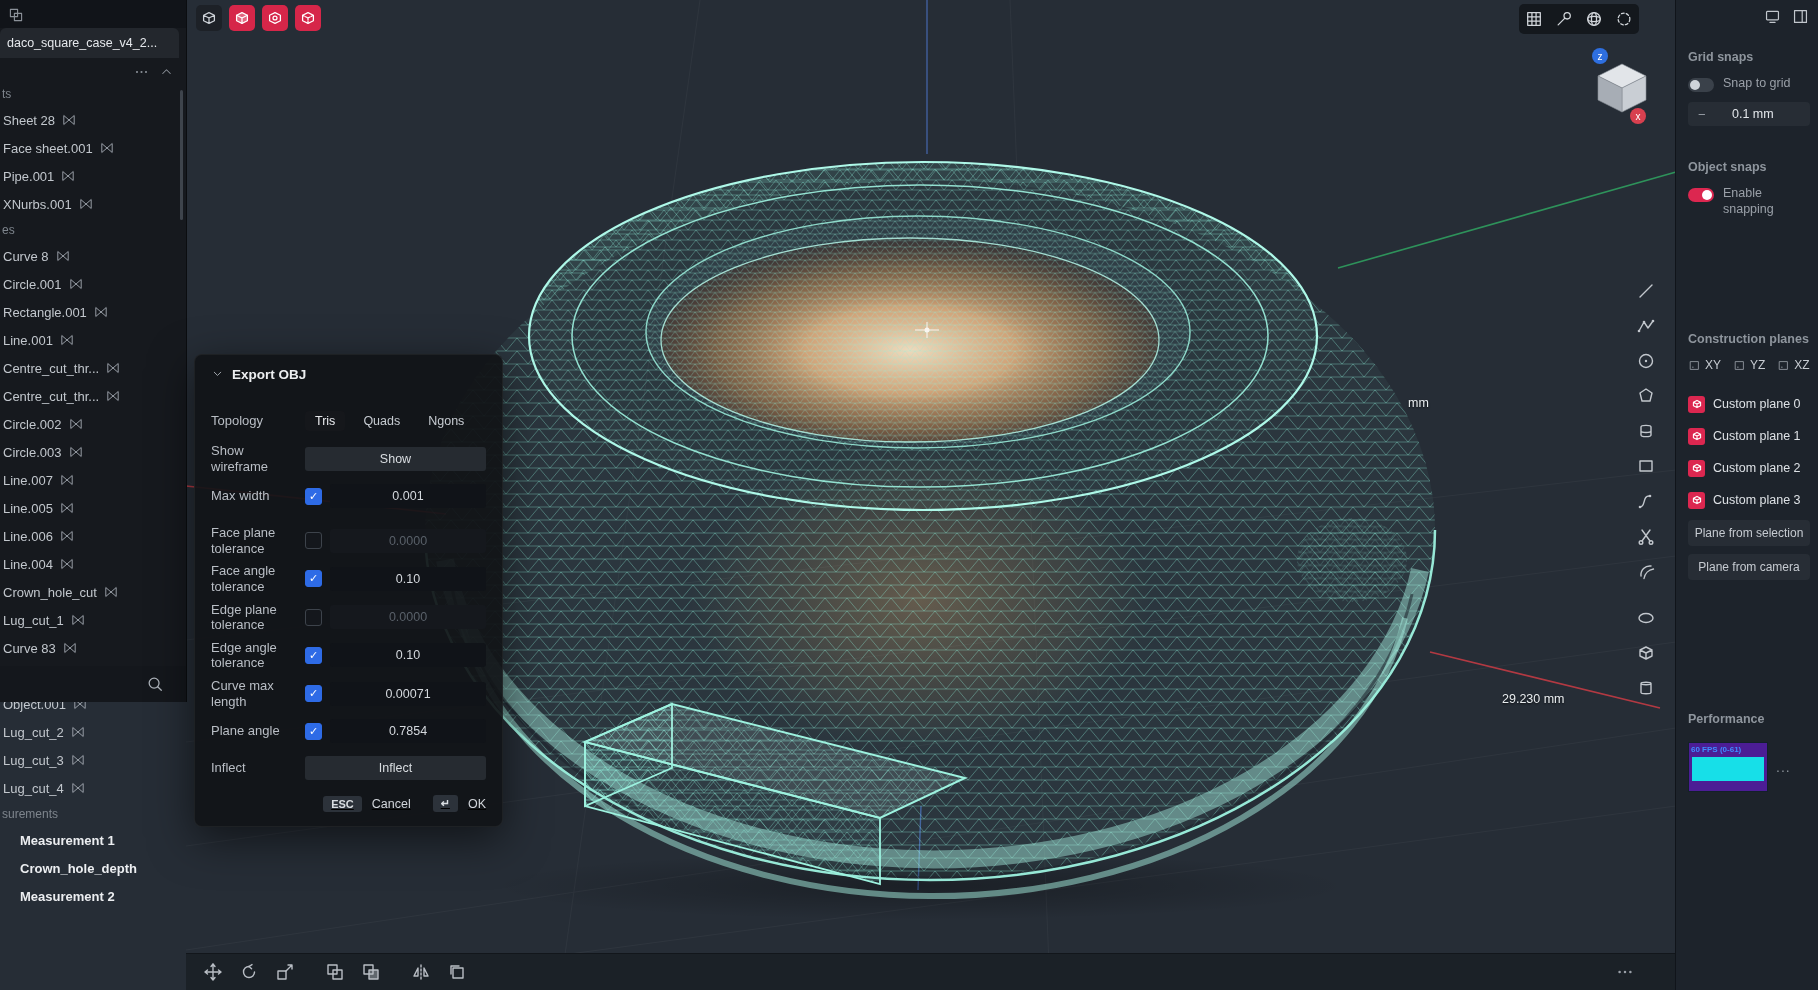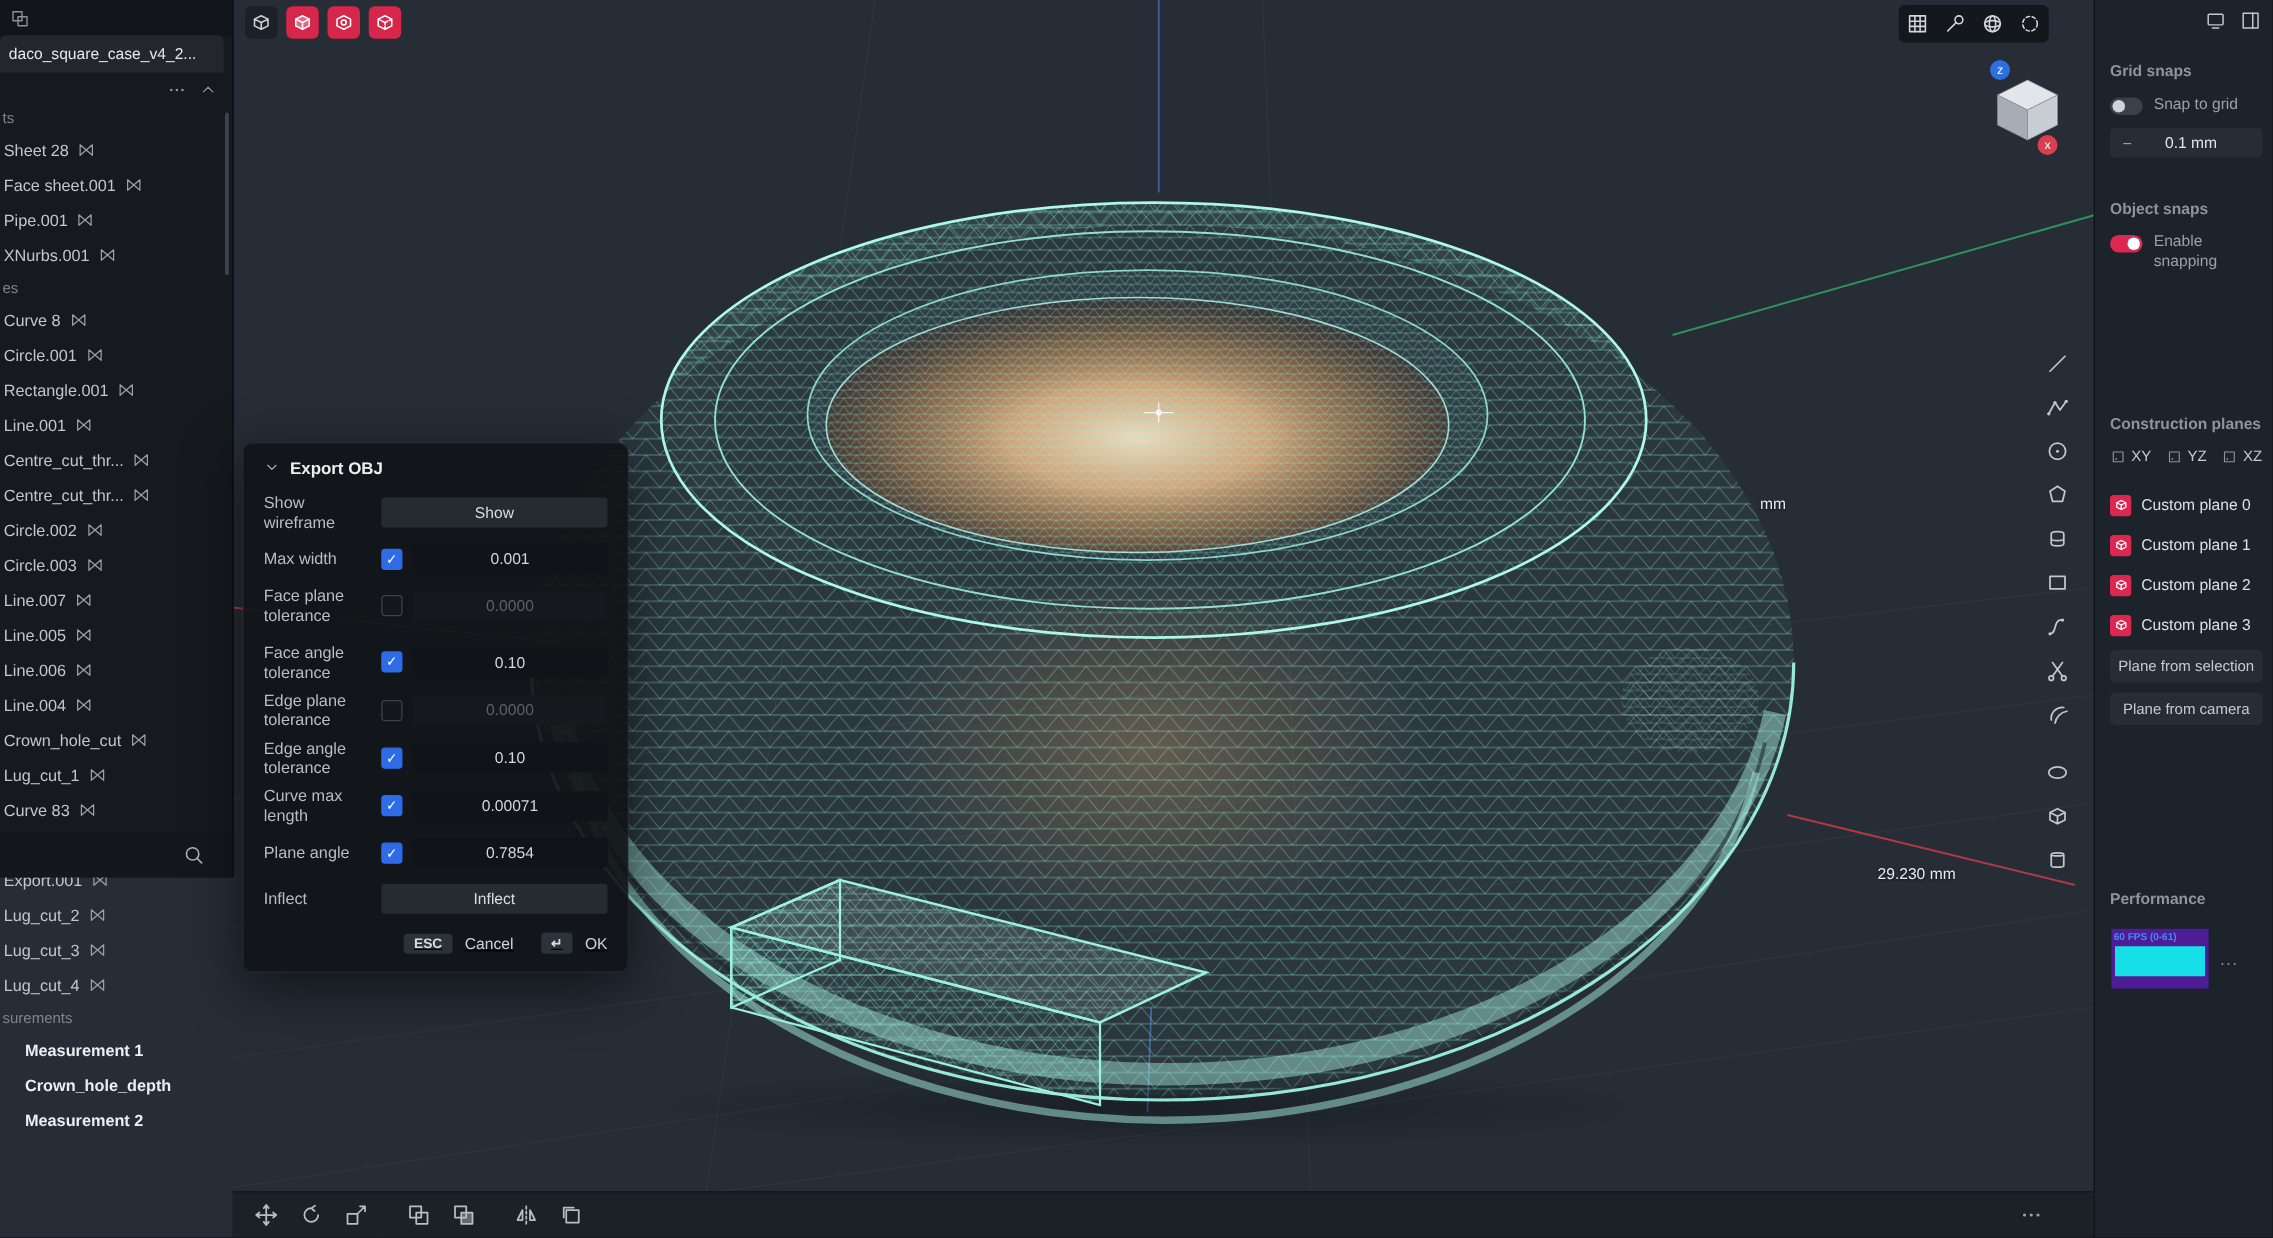--- a/index.html
+++ b/index.html
@@ -46,21 +46,21 @@
   .bt-more{position:absolute;right:42px;top:9px;color:#9aa0a8;}
 
   .navcube{position:absolute;left:1590px;top:46px;width:70px;height:78px;z-index:10;}
 
   .meas{position:absolute;color:#e8ecef;font-size:12.5px;text-shadow:0 1px 2px rgba(0,0,0,.7);z-index:5;}
   .meas-1{left:1462px;top:692px;margin-left:40px;}
   .meas-2{left:1408px;top:396px;}
 
   
   .dialog{position:absolute;left:194px;top:354px;width:309px;background:rgba(17,19,23,0.93);border:1px solid rgba(255,255,255,0.05);border-radius:8px;box-shadow:0 12px 44px rgba(0,0,0,.55);padding:12px 16px 14px;z-index:40;box-sizing:border-box;}
-  .dlg-header{display:flex;align-items:flex-start;gap:8px;margin-bottom:12px;color:#aeb4bb;}
+  .dlg-header{display:flex;align-items:flex-start;gap:8px;margin-bottom:24px;color:#aeb4bb;}
   .dlg-header .ic{width:13px;height:13px;}
   .dlg-title{font-size:13.5px;font-weight:bold;color:#eceef0;}
   .dlg-row{display:flex;align-items:center;margin-bottom:7px;min-height:30px;}
   .dlg-row:nth-child(3){margin-bottom:14px;}
   .dlg-label{width:84px;padding-right:10px;color:#b9bec5;font-size:13px;line-height:1.2;flex:0 0 auto;}
   .dlg-ctrl{flex:1;display:flex;align-items:center;gap:8px;}
   .seg{padding:3px 10px;border-radius:4px;font-size:12.5px;color:#c6cbd1;}
   .seg.sel{background:#15171b;color:#e8eaed;}
   .dlg-btn{flex:1;height:24px;background:#262b31;border-radius:3px;color:#d9dde1;font-size:12.5px;display:flex;align-items:center;justify-content:center;}
   .dlg-input{flex:1;height:24px;background:#101318;border-radius:3px;color:#d4d8dd;font-size:12.5px;display:flex;align-items:center;justify-content:center;}
@@ -447,20 +447,28 @@
           <span class="ic">
             <svg viewBox="0 0 20 20">
               <path d="M5 8 L10 13 L15 8"></path>
             </svg>
           </span>
         </span>
       <span class="dlg-title">Export OBJ</span>
     </div>
     <div id="dlg-rows">
         <div class="dlg-row">
+          <div class="dlg-label">Topology</div>
+          <div class="dlg-ctrl">
+            <span class="seg sel">Tris</span>
+            <span class="seg">Quads</span>
+            <span class="seg">Ngons</span>
+          </div>
+        </div>
+        <div class="dlg-row">
           <div class="dlg-label">Show wireframe</div>
           <div class="dlg-ctrl">
             <div class="dlg-btn">Show</div>
           </div>
         </div>
         <div class="dlg-row">
           <div class="dlg-label">Max width</div>
           <div class="dlg-ctrl">
             <div class="cb on">✓</div>
             <div class="dlg-input">0.001</div>
@@ -710,21 +718,21 @@
         </div>
         <div class="side-item">
           <span class="side-name">Curve 84</span>
           <span class="ic">
             <svg viewBox="0 0 20 20">
               <path d="M3 4 L10 10 L3 16 Z M17 4 L10 10 L17 16 Z"></path>
             </svg>
           </span>
         </div>
         <div class="side-item">
-          <span class="side-name">Export.001</span>
+          <span class="side-name">Object.001</span>
           <span class="ic">
             <svg viewBox="0 0 20 20">
               <path d="M3 4 L10 10 L3 16 Z M17 4 L10 10 L17 16 Z"></path>
             </svg>
           </span>
         </div>
         <div class="side-item">
           <span class="side-name">Lug_cut_2</span>
           <span class="ic">
             <svg viewBox="0 0 20 20">

